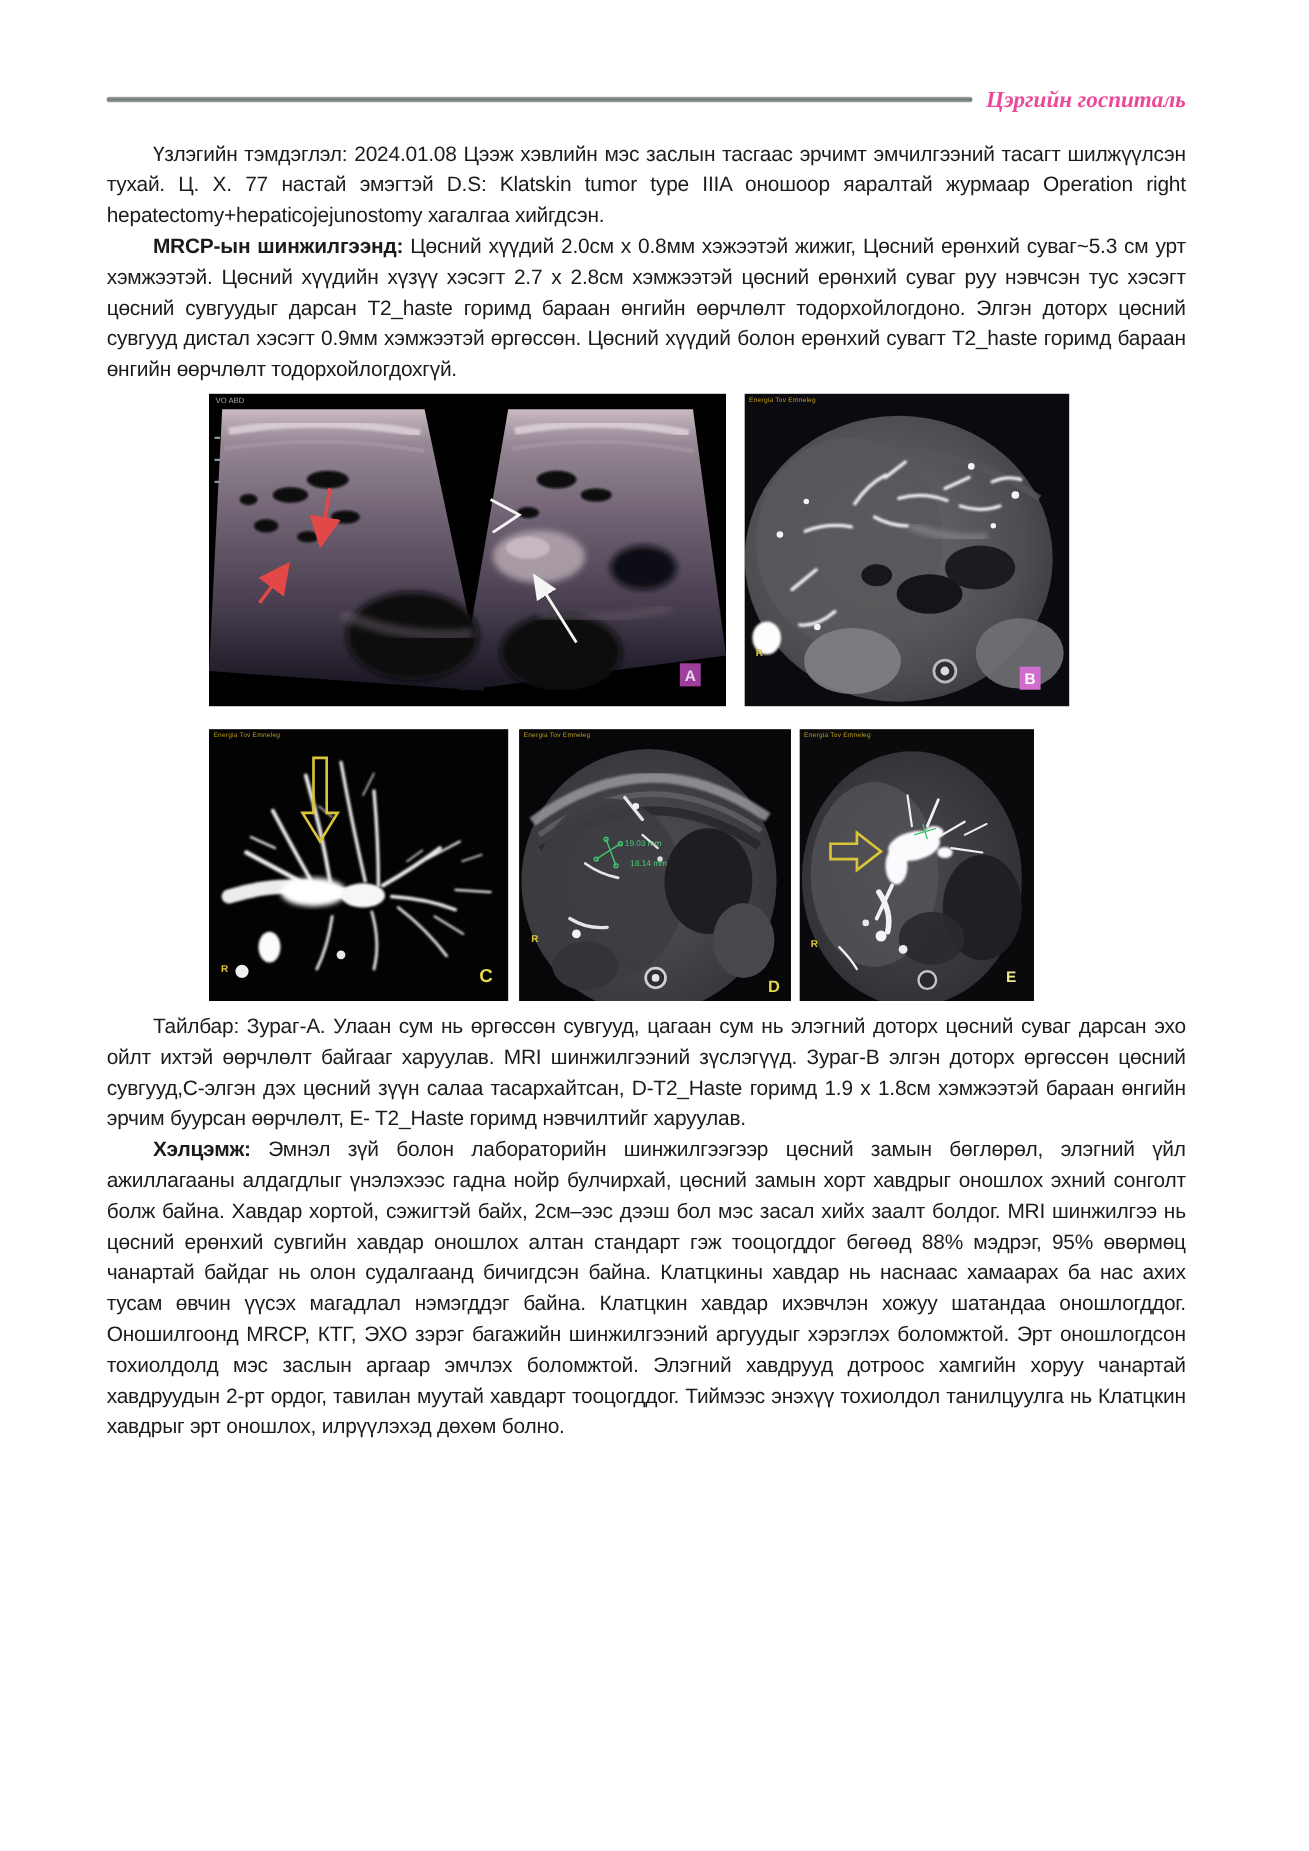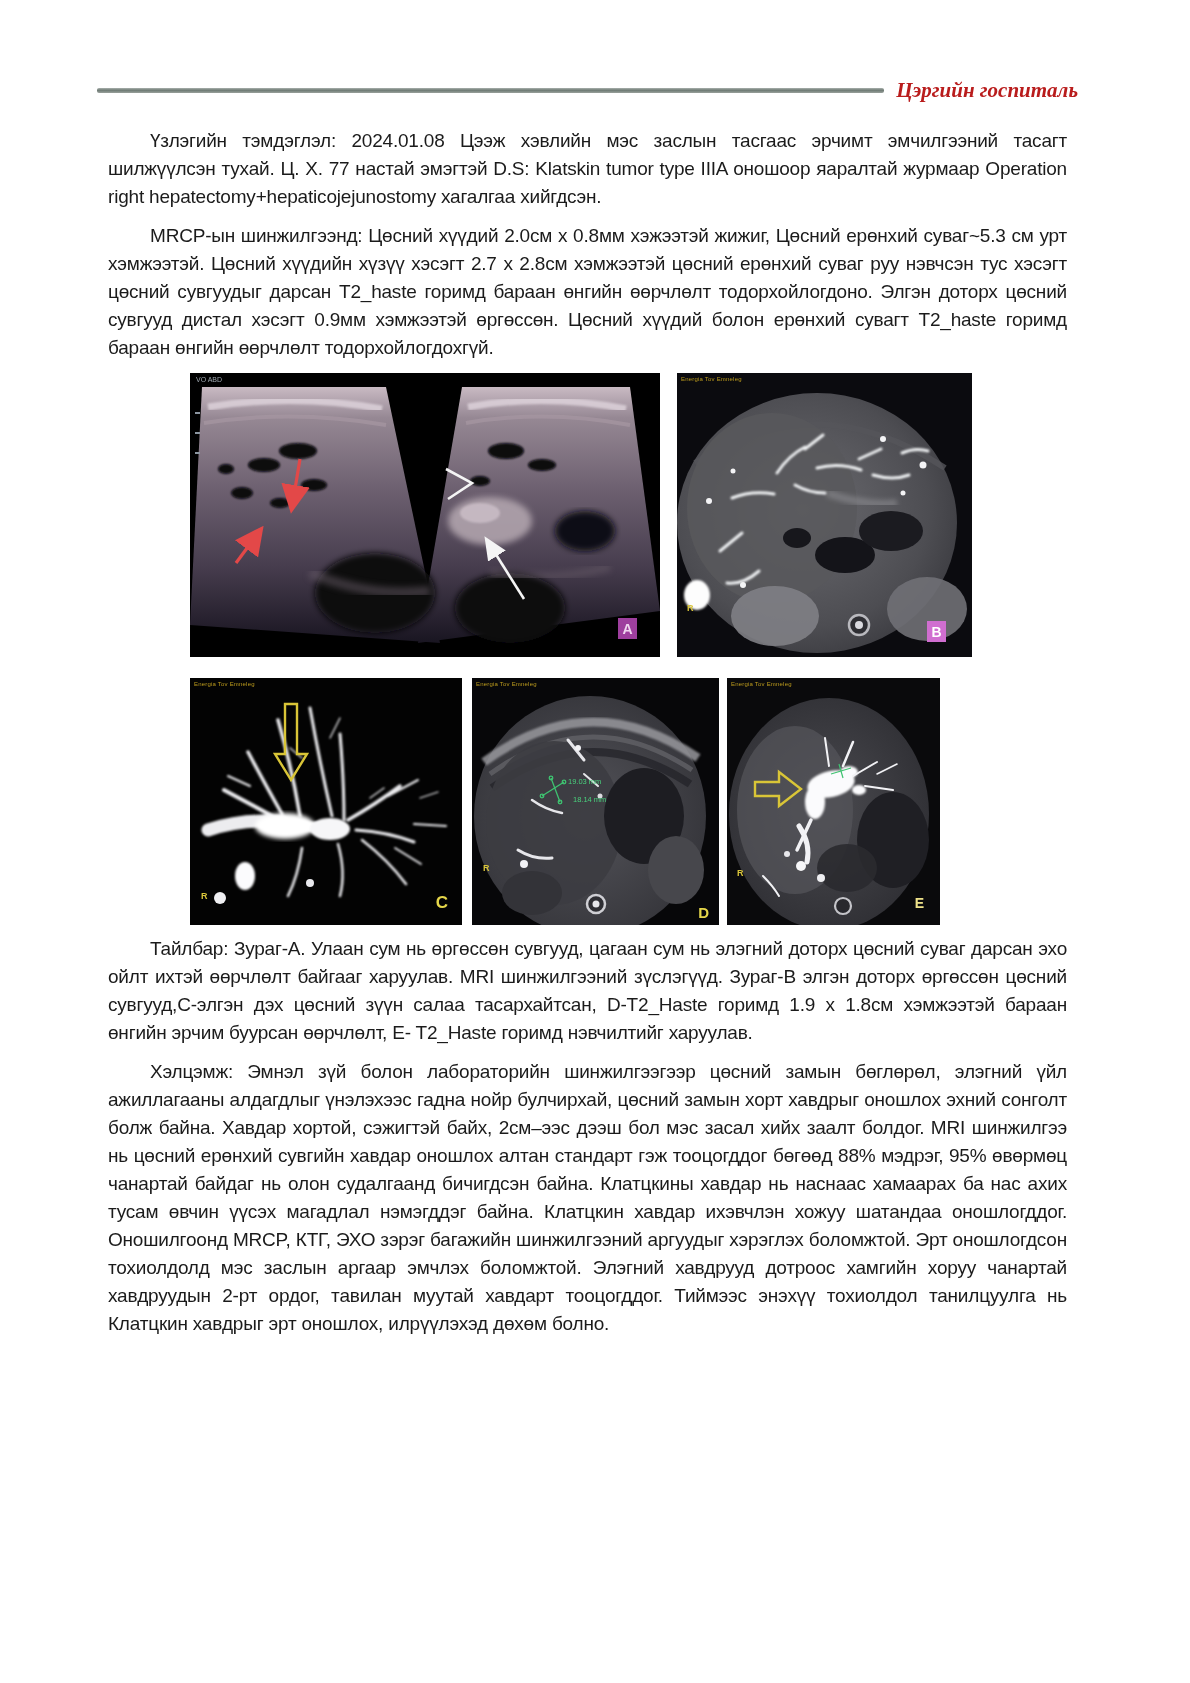--- a/index.html
+++ b/index.html
@@ -3,25 +3,25 @@
 <meta charset="utf-8">
 <style>
   html,body{margin:0;padding:0;background:#ffffff;}
   .page{position:relative;width:1190px;height:1683px;background:#fff;
         font-family:"Liberation Sans",sans-serif;color:#1b1b1b;overflow:hidden;}
   .content{padding:0 112px 0 97px;}
   .hdr{display:flex;align-items:center;gap:12px;padding-top:78px;}
   .rule{flex:1;height:5px;border-radius:2px;
         background:linear-gradient(to bottom,#aab1ad,#6e7a74 45%,#99a19c);}
   .jtitle{font-family:"Liberation Serif",serif;font-style:italic;font-weight:bold;
-          font-size:21px;color:#b91c1c;white-space:nowrap;}
-  p.body{margin:11px;font-size:19px;line-height:28px;text-align:justify;
+          font-size:21px;color:#ec4899;white-space:nowrap;}
+  p.body{margin:0;font-size:19px;line-height:28px;text-align:justify;
          text-indent:42px;letter-spacing:-0.2px;}
   p.first{margin-top:24px;}
-  .lead{font-weight:normal;}
+  .lead{font-weight:bold;}
   .fig-row{position:relative;}
   .row1{height:284px;margin-top:7px;}
   .row2{height:247px;margin-top:21px;}
   .panel{position:absolute;top:0;overflow:hidden;background:#000;}
   #panelA{left:93px;width:470px;height:284px;}
   #panelB{left:580px;width:295px;height:284px;background:#0b0b0f;}
   #panelC{left:93px;width:272px;height:247px;background:#030303;}
   #panelD{left:375px;width:247px;height:247px;background:#070709;}
   #panelE{left:630px;width:213px;height:247px;background:#0a0a0c;}
   .panel svg{display:block;width:100%;height:100%;}

